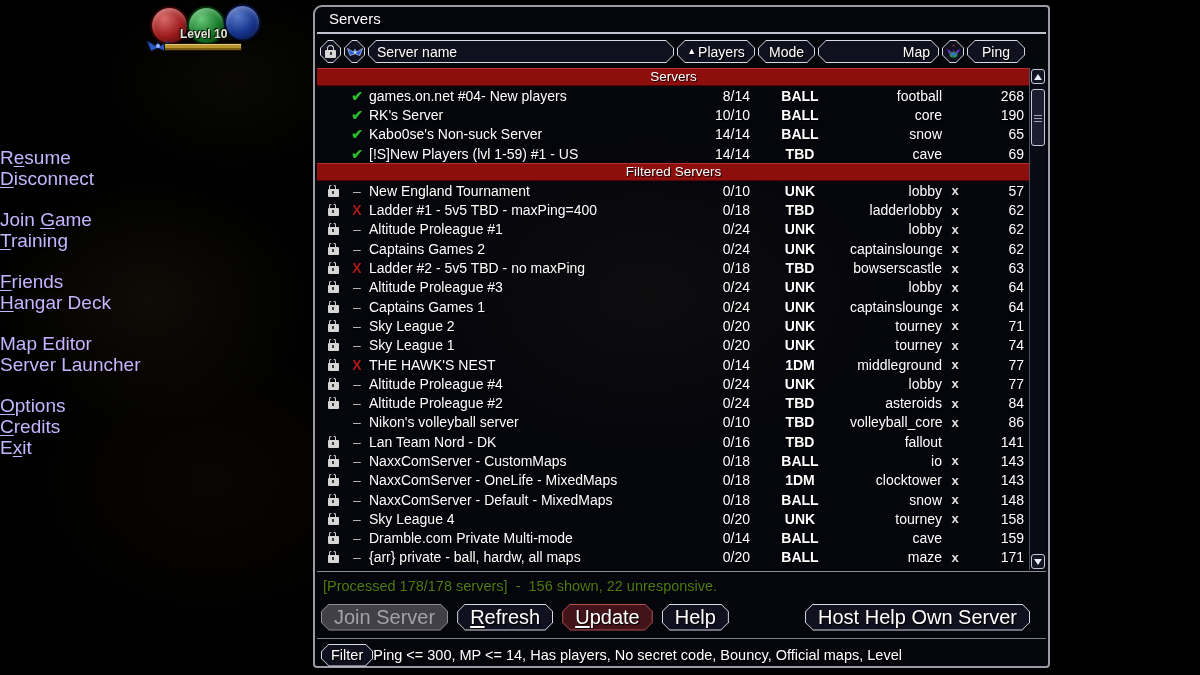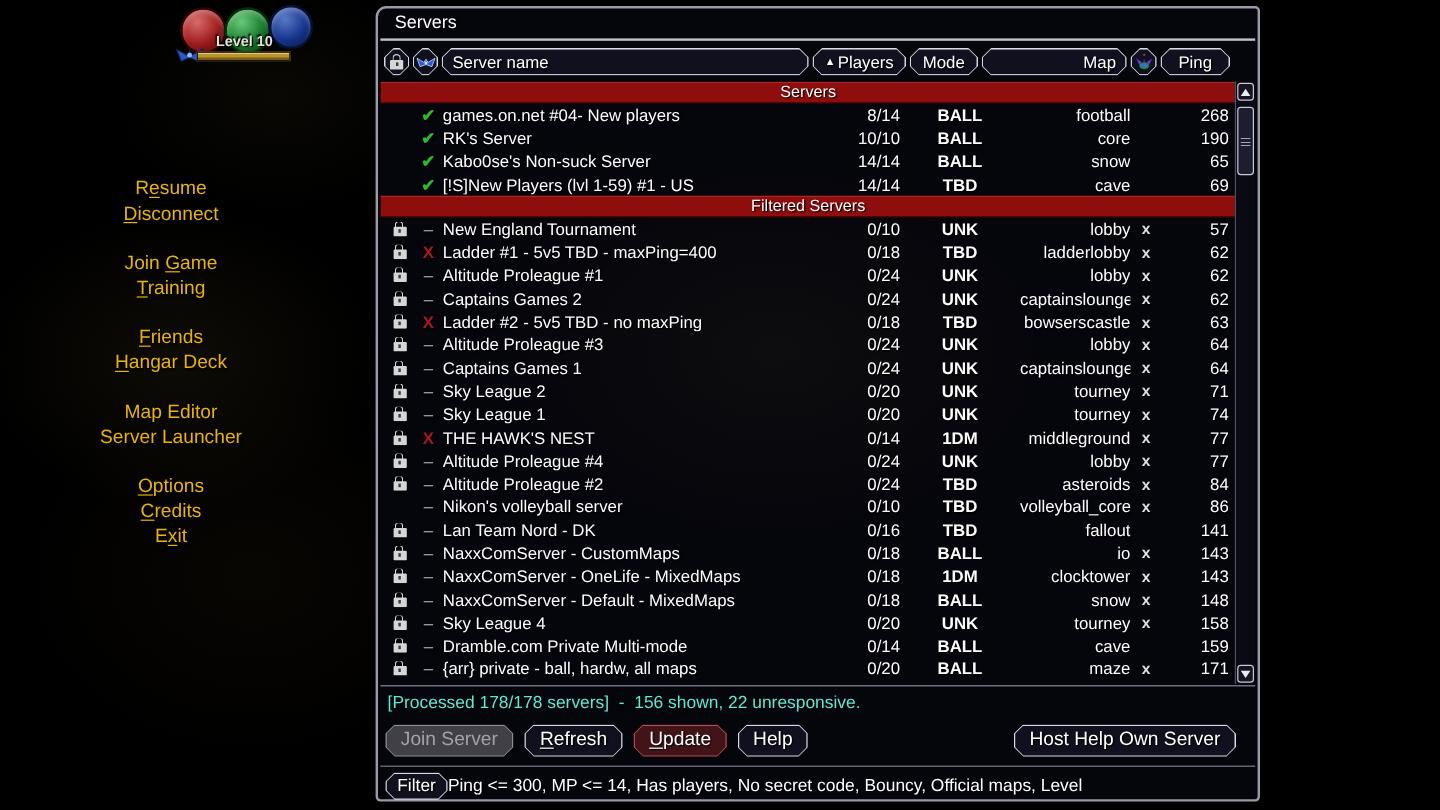--- a/index.html
+++ b/index.html
@@ -27,37 +27,37 @@
   .orb-blue{left:224px;top:4px;width:33px;height:33px;border:2px solid #061030;
     background:radial-gradient(circle at 35% 30%, #5a7ac8, #16348c 55%, #081848 92%);}
   .level-wing{position:absolute;left:146px;top:38px;width:24px;height:16px;}
   .level-label{position:absolute;left:180px;top:27px;font-size:12px;font-weight:bold;
     color:#e3e3d5;text-shadow:1px 1px 1px #000, -1px -1px 1px #000;}
   .level-bar{position:absolute;left:164px;top:43px;width:76px;height:6px;
     border:1px solid #1f180a;background:#b8952f;
     box-shadow:inset 0 1px 0 rgba(255,245,190,.55), inset 0 -2px 0 rgba(80,55,5,.6);}
 
   
-  .menu{position:absolute;left:0;top:148px;width:285px;text-align:center;padding-right:2px;
-    color:#eab308;font-size:16px;text-shadow:1px 1px 2px #000;}
+  .menu{position:absolute;left:0;top:148px;width:285px;text-align:left;padding-right:2px;
+    color:#c4b5fd;font-size:19px;text-shadow:1px 1px 2px #000;}
   .menu-group{margin-bottom:20.7px;}
   .menu-item{height:20.7px;line-height:20.7px;cursor:pointer;}
 
   
   .window{position:absolute;left:313px;top:5px;width:737px;height:663px;box-sizing:border-box;
     background:#05050c;border:2px solid #9a9aa8;border-radius:9px 4px 4px 4px;}
   .win-title{position:absolute;left:14px;top:3px;font-size:15px;color:#fff;text-shadow:1px 1px 1px #000;}
   .title-sep{position:absolute;left:2px;right:2px;top:25px;height:2px;background:#c2c2cf;}
 
   
   .oct{display:inline-block;background:#d9d9e4;flex:none;
     clip-path:polygon(8px 0,calc(100% - 8px) 0,100% 8px,100% calc(100% - 8px),calc(100% - 8px) 100%,8px 100%,0 calc(100% - 8px),0 8px);}
   .oct .in{display:flex;align-items:center;justify-content:center;margin:1px;background:#10101e;
     clip-path:polygon(7px 0,calc(100% - 7px) 0,100% 7px,100% calc(100% - 7px),calc(100% - 7px) 100%,7px 100%,0 calc(100% - 7px),0 7px);
-    font-size:16px;color:#fff;padding:0 12px;height:25px;text-shadow:1px 1px 1px #000;white-space:nowrap;}
+    font-size:20px;color:#fff;padding:0 12px;height:25px;text-shadow:1px 1px 1px #000;white-space:nowrap;}
   .oct.small .in{height:21px;font-size:14px;padding:0 8px;}
   .oct.icon-btn .in{padding:0 2px;}
   .b-disabled{background:#8d8d97;}
   .b-disabled .in{background:#404046;color:#a2a2aa;text-shadow:none;}
   .b-update{background:#b25050;}
   .b-update .in{background:#421318;}
 
   
   .hdr{position:absolute;left:3px;right:3px;top:30px;height:29px;display:flex;gap:3px;
     align-items:center;padding:0 20px 0 2px;box-sizing:border-box;cursor:pointer;}
@@ -102,21 +102,21 @@
   .sb-up{top:1px}.sb-down{bottom:1px}
   .tri-up{width:0;height:0;border-left:4px solid transparent;border-right:4px solid transparent;border-bottom:6px solid #ecedf4;}
   .tri-down{width:0;height:0;border-left:4px solid transparent;border-right:4px solid transparent;border-top:6px solid #ecedf4;}
   .sb-thumb{position:absolute;left:1px;top:21px;width:14px;height:57px;background:#1d1d31;
     border:1px solid #c8c8d4;border-radius:3px;box-sizing:border-box;cursor:grab;}
   .grip{position:absolute;left:2px;right:2px;top:50%;height:7px;margin-top:-3px;
     background:repeating-linear-gradient(to bottom,#a2a2b8 0 1px,transparent 1px 3px);}
 
   
   .table-sep{position:absolute;left:2px;right:2px;top:564px;height:1px;background:#8a8a98;}
-  .status-line{position:absolute;left:8px;top:571px;font-size:14.5px;color:#5eead4;
+  .status-line{position:absolute;left:8px;top:571px;font-size:14.5px;color:#4d7c0f;
     text-shadow:1px 1px 1px #000;white-space:pre;}
   .btn-row{position:absolute;left:6px;right:18px;top:596px;height:28px;display:flex;gap:9px;align-items:center;}
   .push-right{margin-left:auto;}
   .sep2{position:absolute;left:2px;right:2px;top:631px;height:1px;background:#7c7c8a;}
   .filter-row{position:absolute;left:6px;right:8px;top:635px;height:26px;display:flex;gap:0;
     align-items:center;font-size:14.5px;color:#fff;text-shadow:1px 1px 1px #000;white-space:nowrap;overflow:hidden;}
   .filter-row .oct .in{height:21px;font-size:14.5px;padding:0 9px;}
 </style>
 </head>
 <body>

